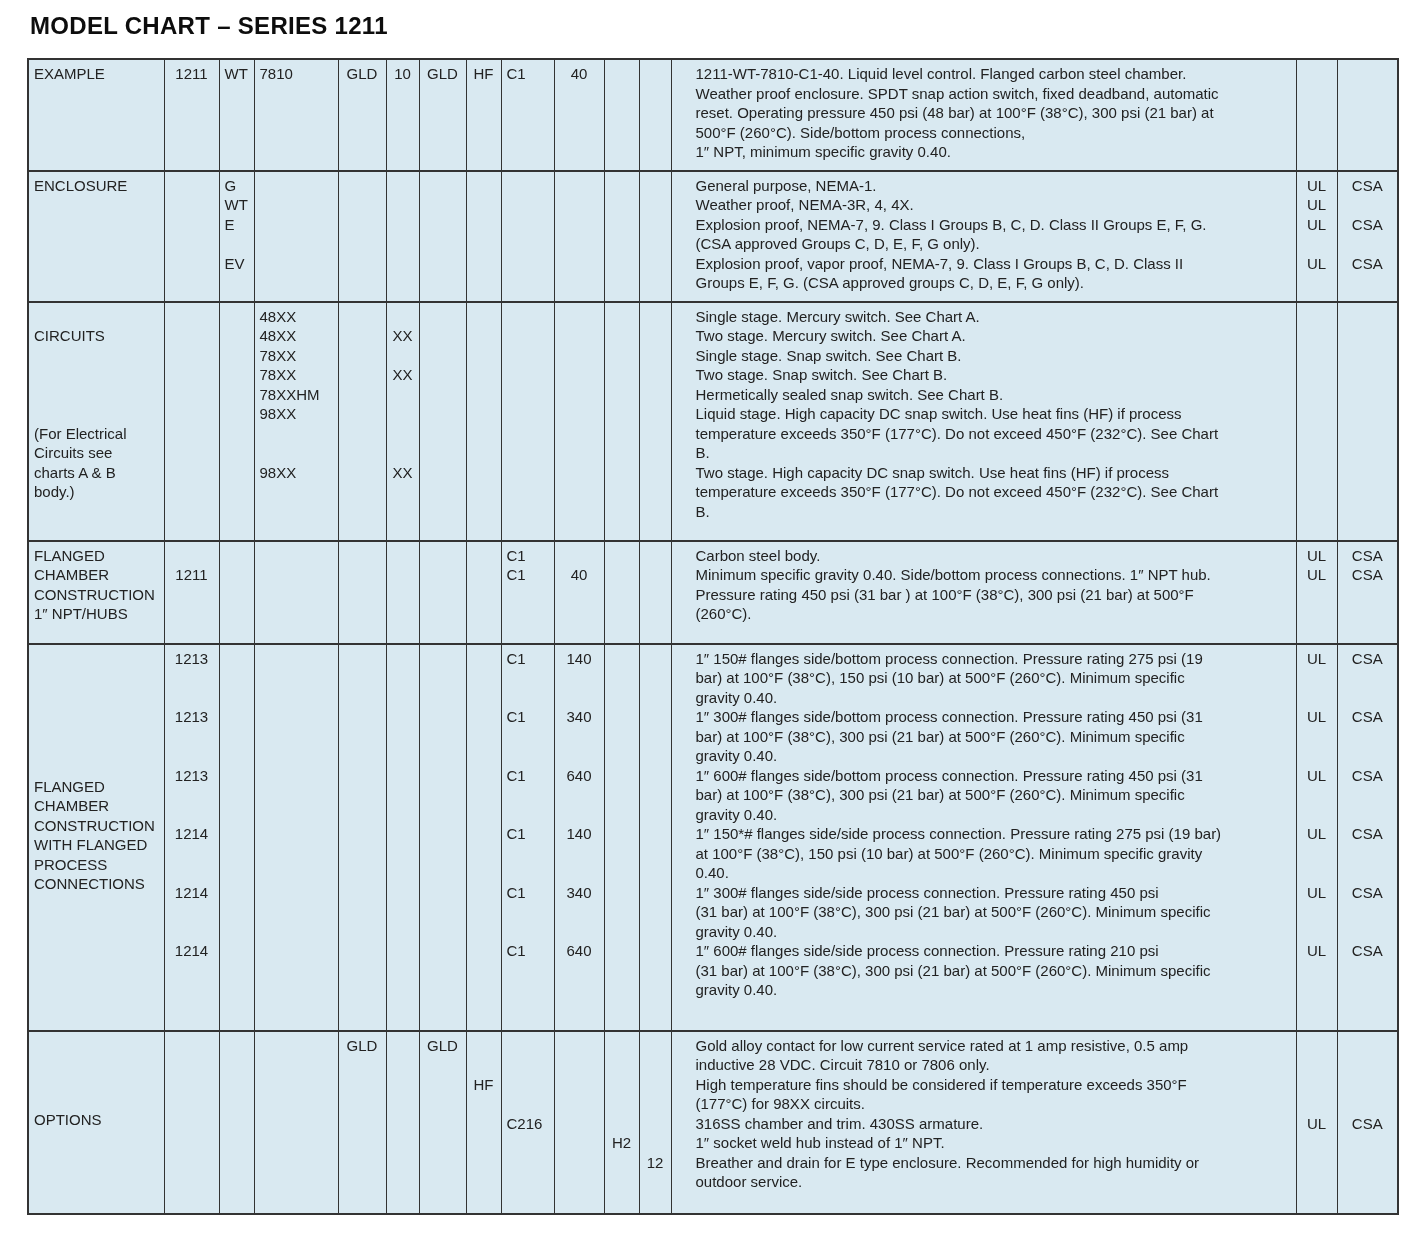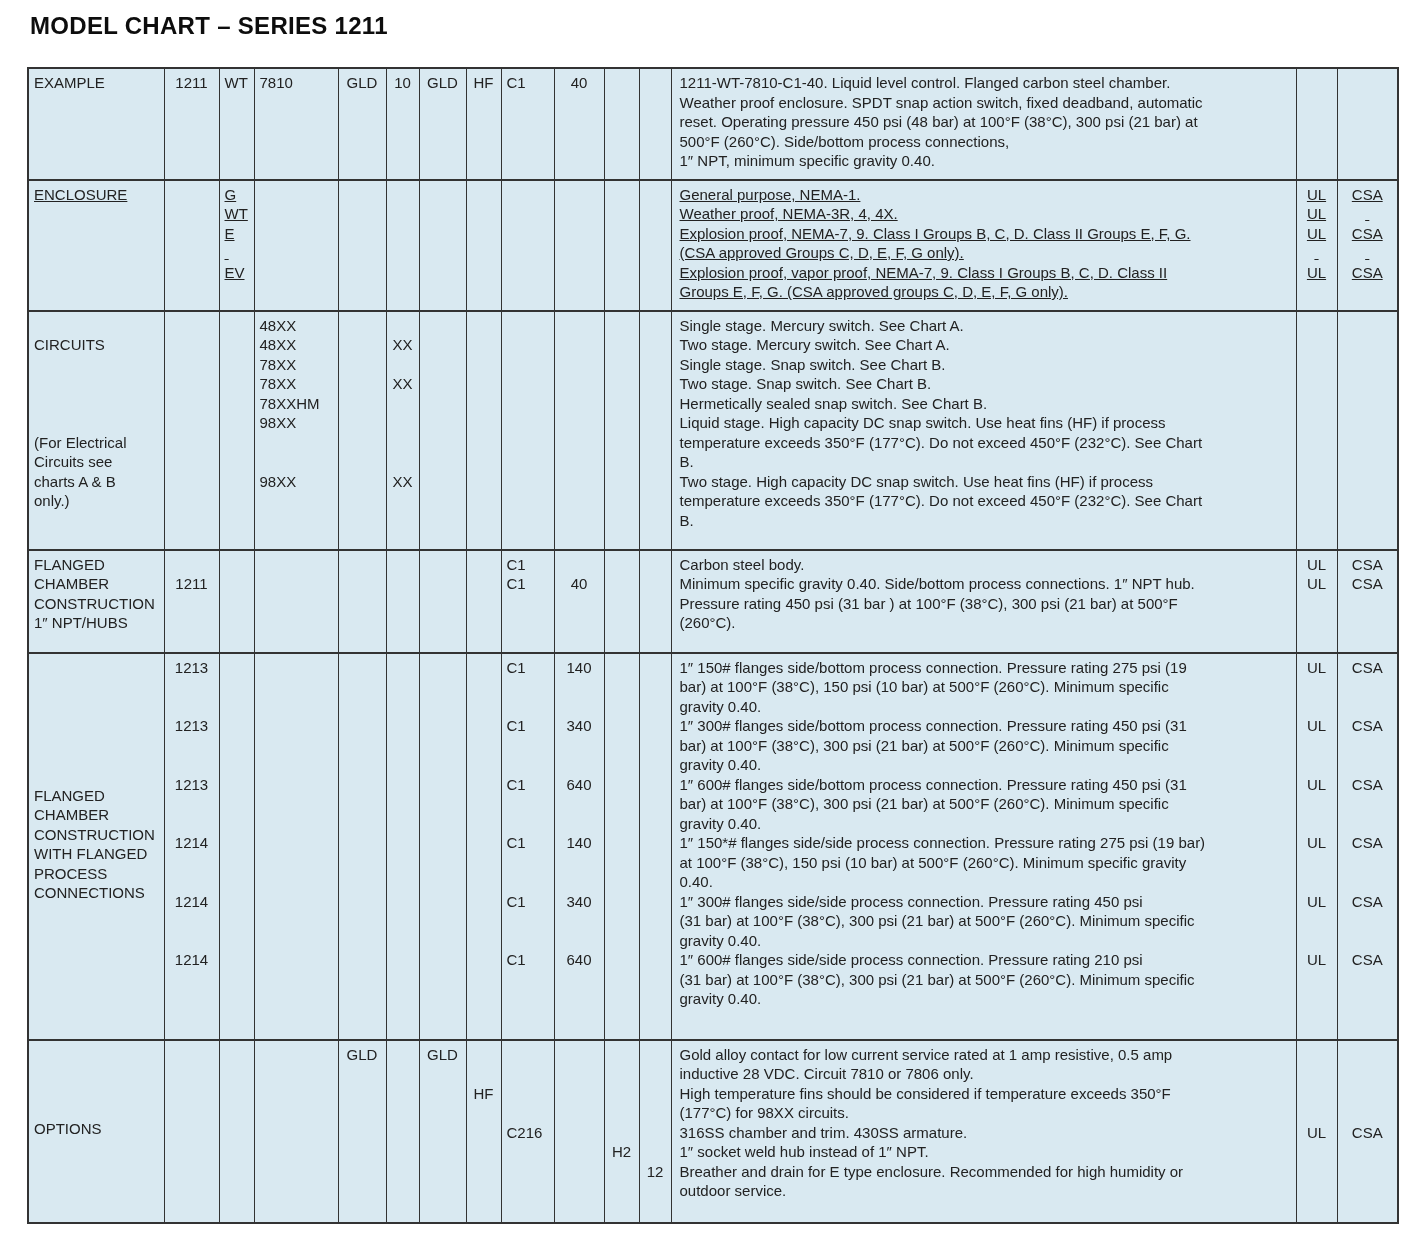--- a/index.html
+++ b/index.html
@@ -13,49 +13,49 @@
     font-family:"Liberation Sans", sans-serif;
     color:var(--text);
     -webkit-font-smoothing:antialiased;
   }
   .page{padding:8px 0 0 27px;}
   h1.title{
     font-size:24px;
     font-weight:bold;
     letter-spacing:0.3px;
     color:#0d0d0d;
-    margin:4px 0 27px 3px;
+    margin:4px 0 18px 3px;
   }
   table.model-chart{
     border-collapse:collapse;
     table-layout:fixed;
     width:1370px;
     border:2.5px solid var(--border);
   }
   td{
     background:var(--cell-bg);
     border-style:solid;
     border-color:var(--border);
     border-width:2px 1.5px;
     vertical-align:top;
     padding:4px 2px 8px 2px;
     overflow:hidden;
   }
   td.vc{vertical-align:middle;}
   .t-l{text-align:left;padding-left:5px;margin-top:45px;}
   .t-c{text-align:center;}
-  .desc{padding-left:8px;}
+  .desc{padding-left:24px;}
   .ln{
     font-size:15px;
     line-height:19.5px;
     min-height:19.5px;
     white-space:nowrap;
   }
   tr.r1{height:109px;}
-  tr.r2{height:117px;text-decoration:underline;}
+  tr.r2{height:117px;}
   tr.r3{height:239px;}
   tr.r4{height:103px;}
   tr.r5{height:387px;}
   tr.r6{height:183px;}
 </style>
 </head>
 <body>
 
 <div class="page">
 
@@ -174,21 +174,21 @@
         <td class="t-l">
             <div class="ln">&nbsp;</div>
             <div class="ln">CIRCUITS</div>
             <div class="ln">&nbsp;</div>
             <div class="ln">&nbsp;</div>
             <div class="ln">&nbsp;</div>
             <div class="ln">&nbsp;</div>
             <div class="ln">(For Electrical</div>
             <div class="ln">Circuits see</div>
             <div class="ln">charts A &amp; B</div>
-            <div class="ln">only.)</div>
+            <div class="ln">body.)</div>
           </td>
         <td class="t-c"></td>
         <td class="t-l"></td>
         <td class="t-l">
             <div class="ln">48XX</div>
             <div class="ln">48XX</div>
             <div class="ln">78XX</div>
             <div class="ln">78XX</div>
             <div class="ln">78XXHM</div>
             <div class="ln">98XX</div>

